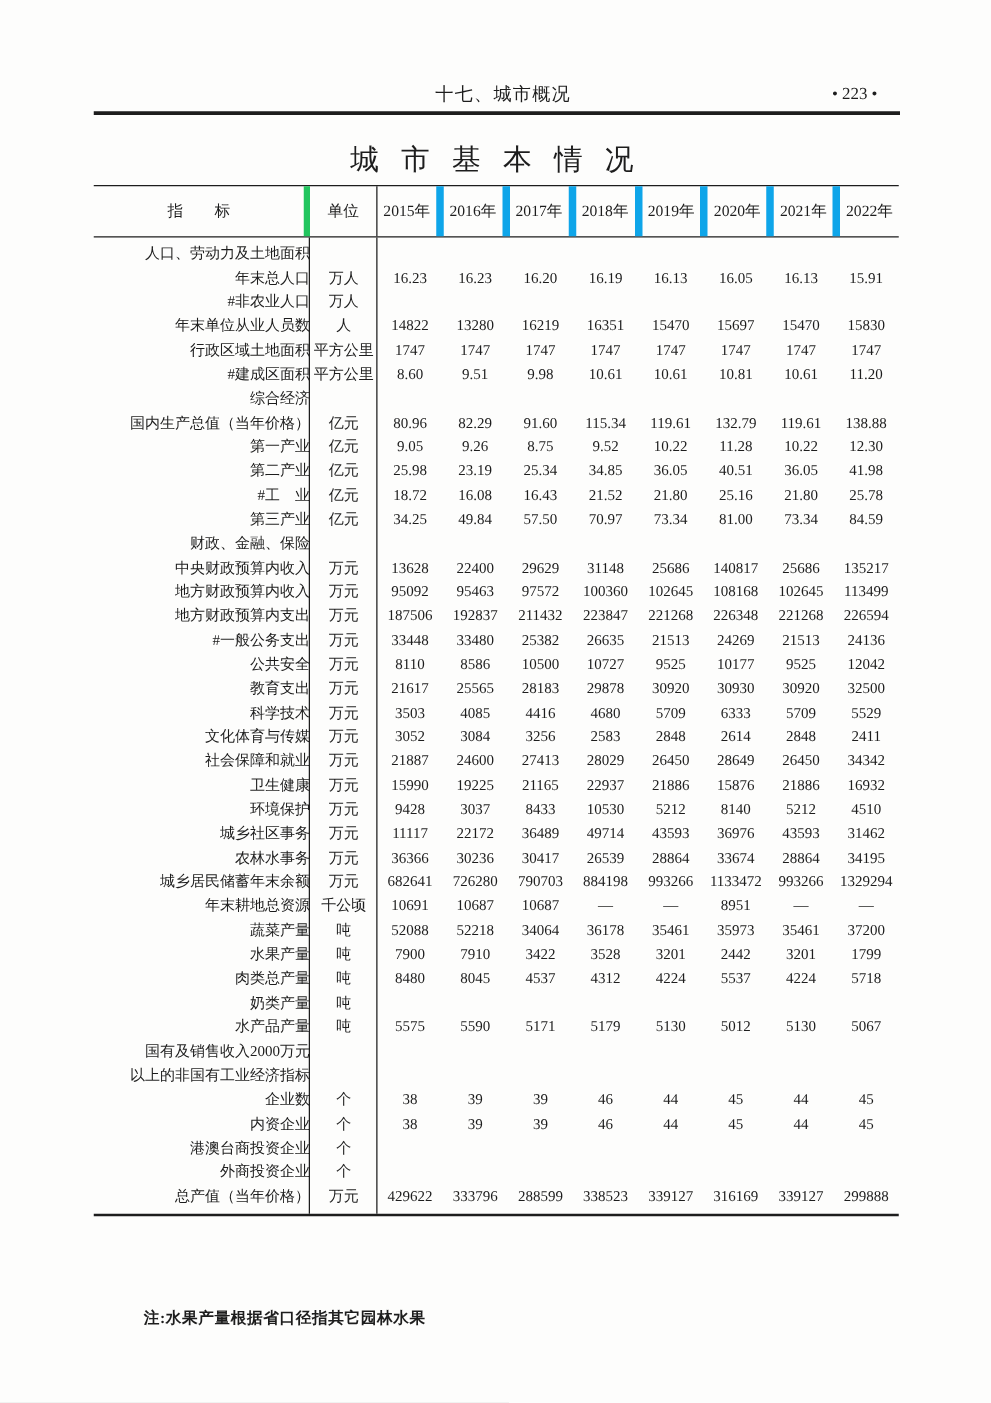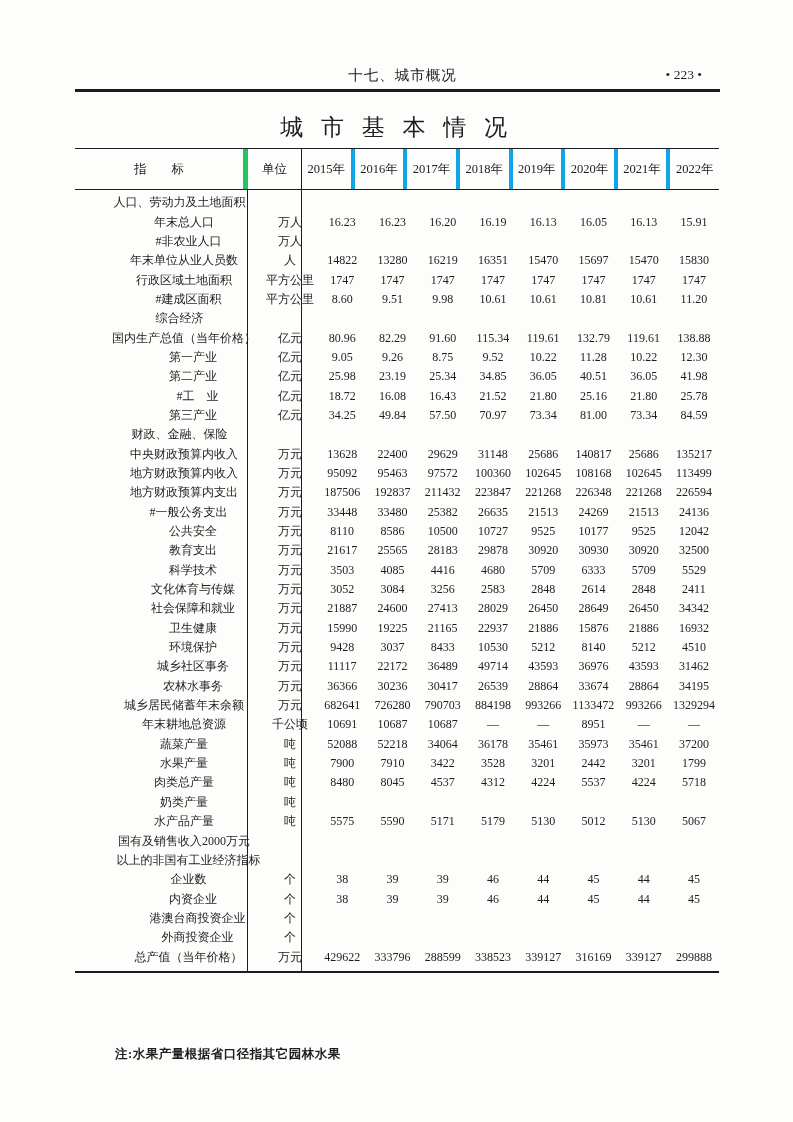--- a/index.html
+++ b/index.html
@@ -42,33 +42,33 @@
     border-top:1.5px solid #1d1d1d;
     border-bottom:1.5px solid #1d1d1d;
     box-sizing:border-box;
   }
   .thead .hcell {
     display:flex; align-items:center; justify-content:center;
     box-sizing:border-box; font-size:12.5px;
   }
   .h-indicator { width:173px; border-right:5px solid #22c55e; }
   .h-unit      { width:54px;  border-right:1px solid #1d1d1d; }
-  .h-year      { flex:1; border-right:4px solid #0ea5e9; }
+  .h-year      { flex:1; border-right:6px solid #0ea5e9; }
   .h-year:last-child { border-right:none; }
   .tbody {
     position:relative;
     border-bottom:2px solid #1d1d1d;
     padding:3px 0 4px 0;
   }
   .vline { position:absolute; top:0; bottom:0; width:1px; background:#1d1d1d; }
   .vline-1 { left:172px; }
   .vline-2 { left:226px; }
   .trow { display:flex; height:19.35px; align-items:center; }
   .cell { box-sizing:border-box; overflow:hidden; white-space:nowrap; }
-  .indicator-cell { width:173px; text-align:center;margin-left:15px; }
+  .indicator-cell { width:173px; text-align:right; }
   .unit-cell { width:54px; text-align:center; }
   .value-cell { flex:1; text-align:center; font-size:12px; letter-spacing:0; }
   
   .table-note {
     position:absolute; top:1046px; left:115px;
     font-size:12.5px; letter-spacing:0.5px;font-weight:bold;
   }
 </style>
 </head>
 <body>

